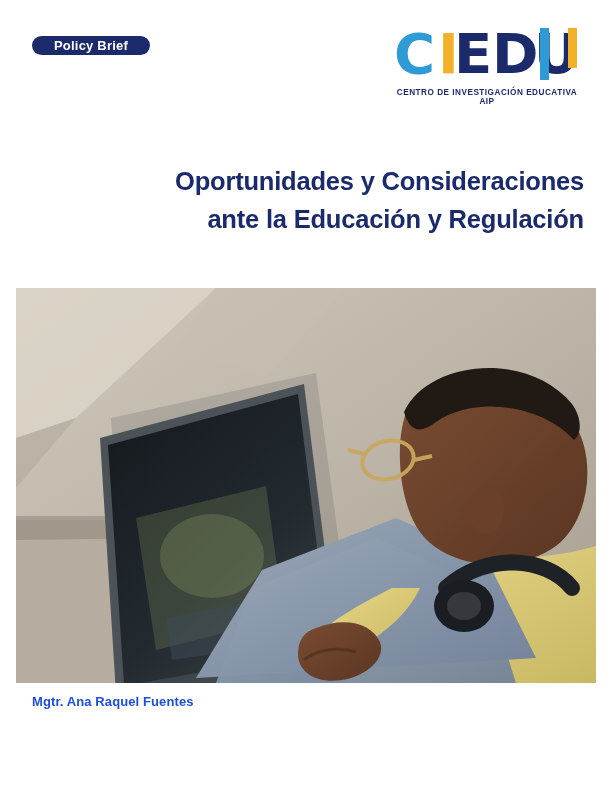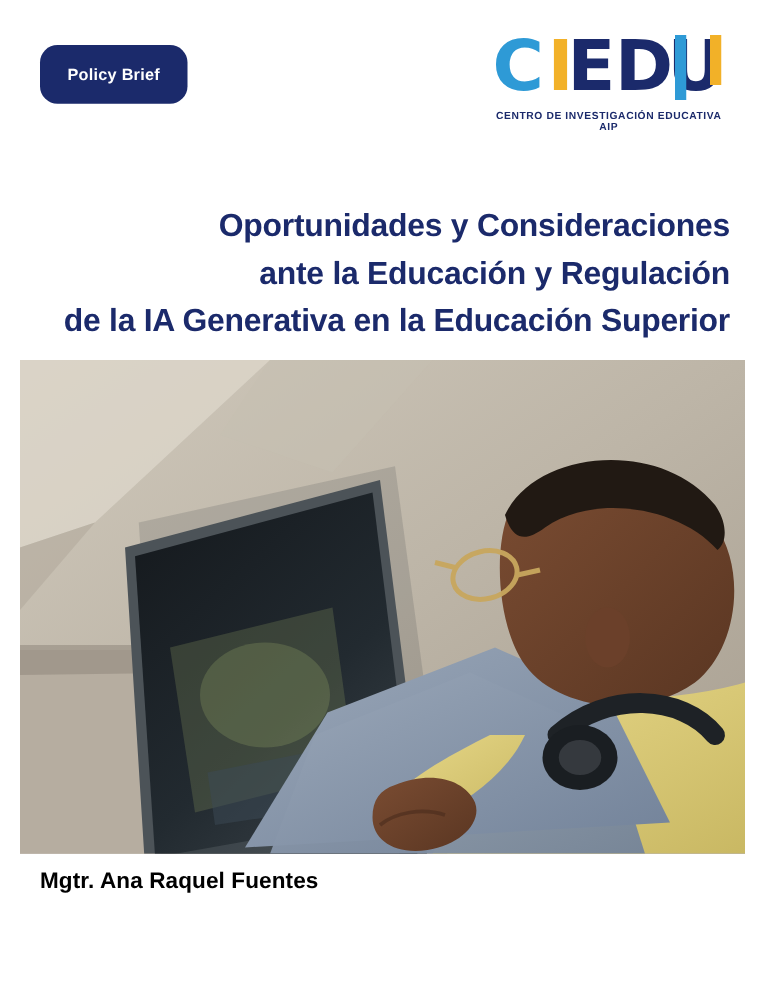--- a/index.html
+++ b/index.html
@@ -31,21 +31,21 @@
   }
   .badge {
     position: absolute;
     left: 32px;
     top: 36px;
     background: #1b2a6b;
     color: #ffffff;
     font-size: 13px;
     font-weight: bold;
     letter-spacing: 0.2px;
-    padding: 16px 22px;
+    padding: 2px 22px;
     border-radius: 14px;
     white-space: nowrap;
   }
 
   
   .logo {
     position: absolute;
     right: 30px;
     top: 26px;
     width: 190px;
@@ -124,22 +124,22 @@
     overflow: hidden;
     background: #b9b2a6;
   }
   .photo svg { display: block; }
 
   
   .author {
     position: absolute;
     left: 32px;
     top: 694px;
-    color: #000000;
-    font-size: 18px;
+    color: #1d4ed8;
+    font-size: 13px;
     font-weight: bold;
     letter-spacing: 0.1px;
   }
 </style>
 </head>
 <body>
 
 <div class="page">
 
   <div class="header">
@@ -156,21 +156,20 @@
         <span class="logo-bar"></span>
         <span class="logo-bar2"></span>
       </div>
       <div class="logo-sub">CENTRO DE INVESTIGACIÓN EDUCATIVA AIP</div>
     </div>
   </div>
 
   <div class="title-block">
     <div class="title-line">Oportunidades y Consideraciones</div>
     <div class="title-line">ante la Educación y Regulación</div>
-    <div class="title-line">de la IA Generativa en la Educación Superior</div>
   </div>
 
   <div class="photo">
     <svg width="580" height="395" viewBox="0 0 580 395" xmlns="http://www.w3.org/2000/svg">
       <defs>
         <linearGradient id="concrete" x1="0" y1="0" x2="1" y2="1">
           <stop offset="0%" stop-color="#cfc8bb"></stop>
           <stop offset="50%" stop-color="#bdb5a7"></stop>
           <stop offset="100%" stop-color="#a79e90"></stop>
         </linearGradient>

